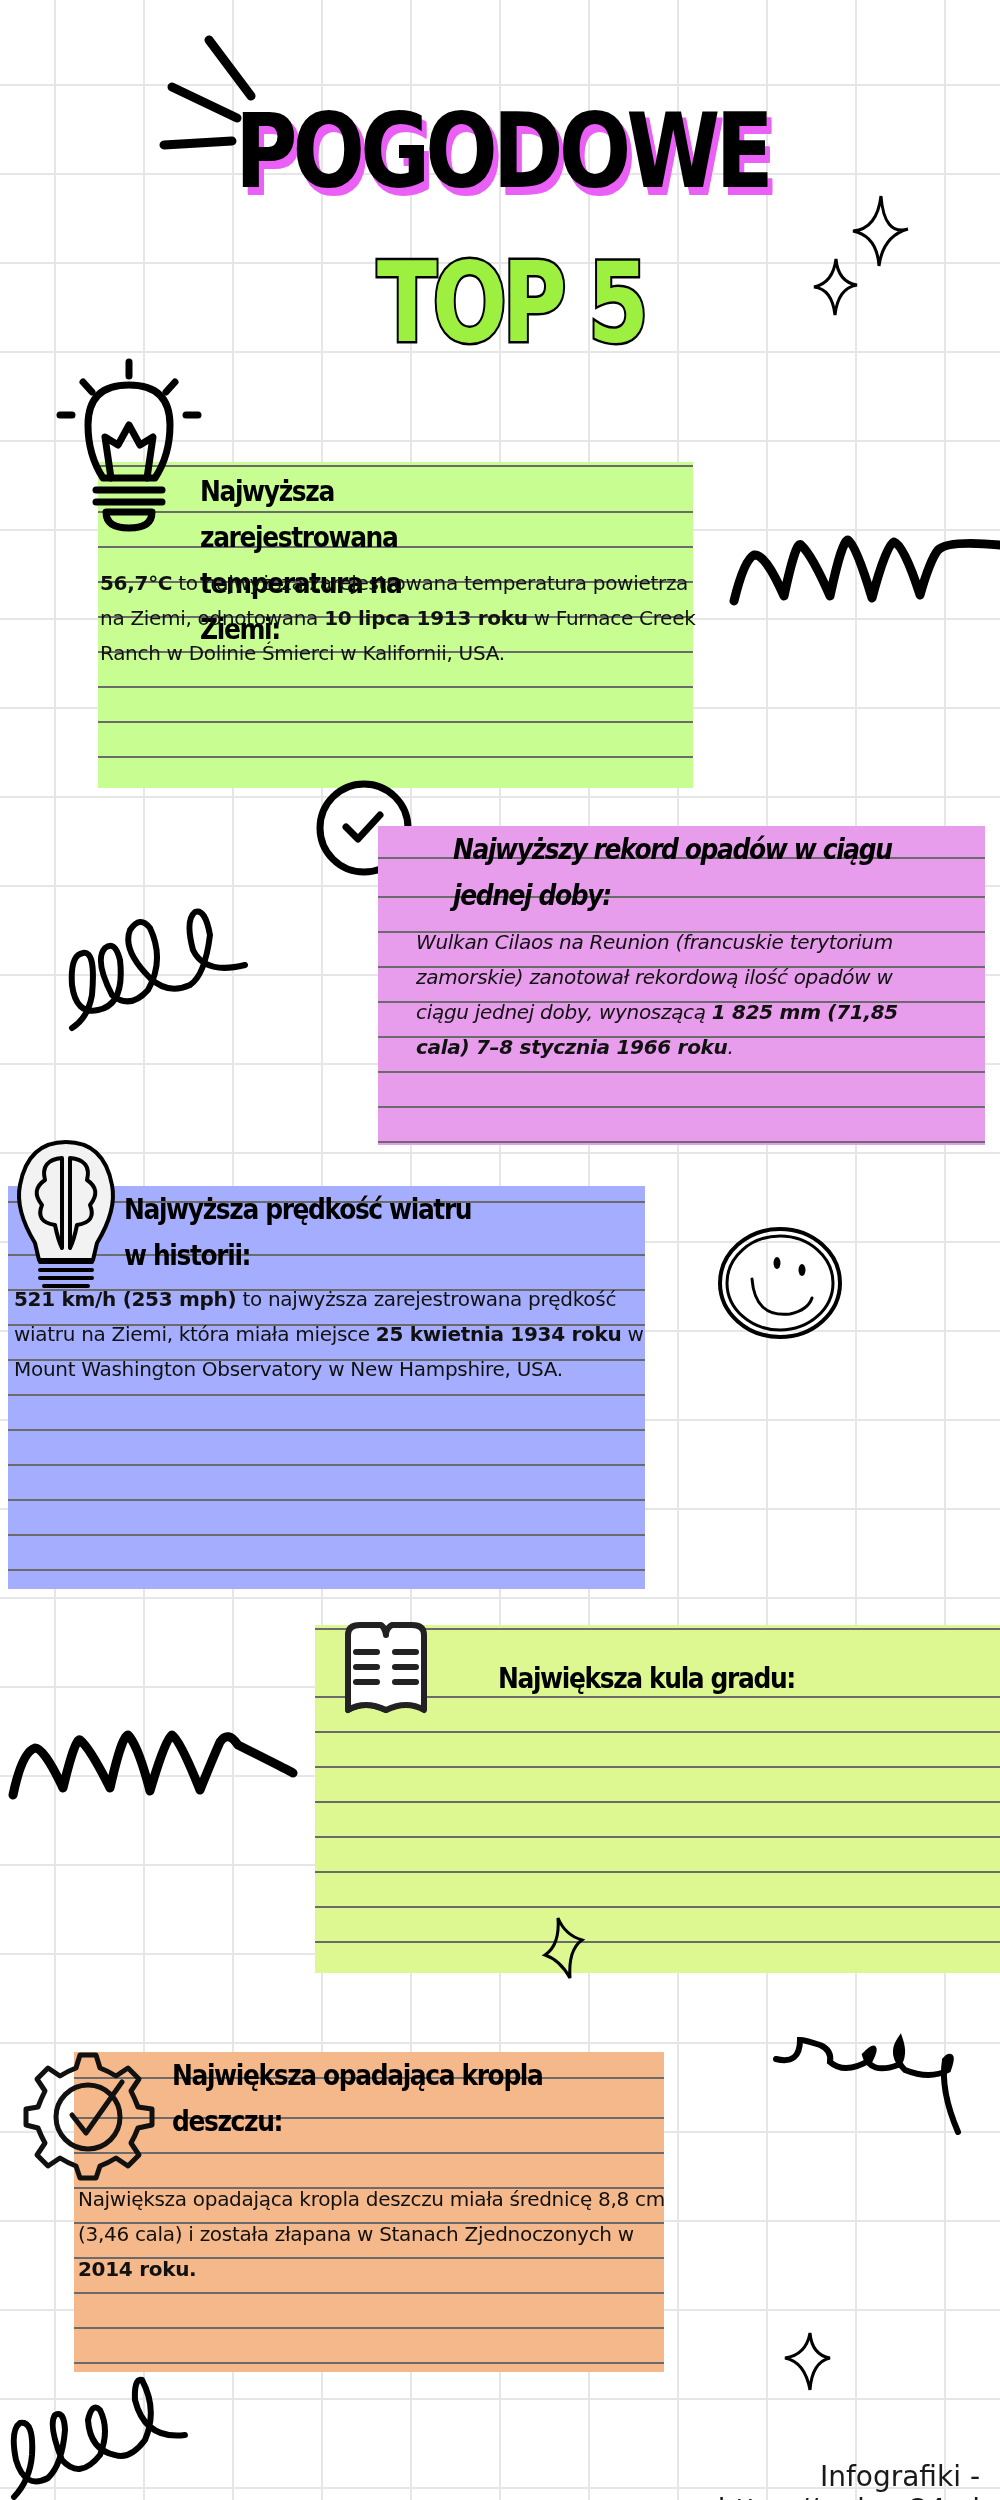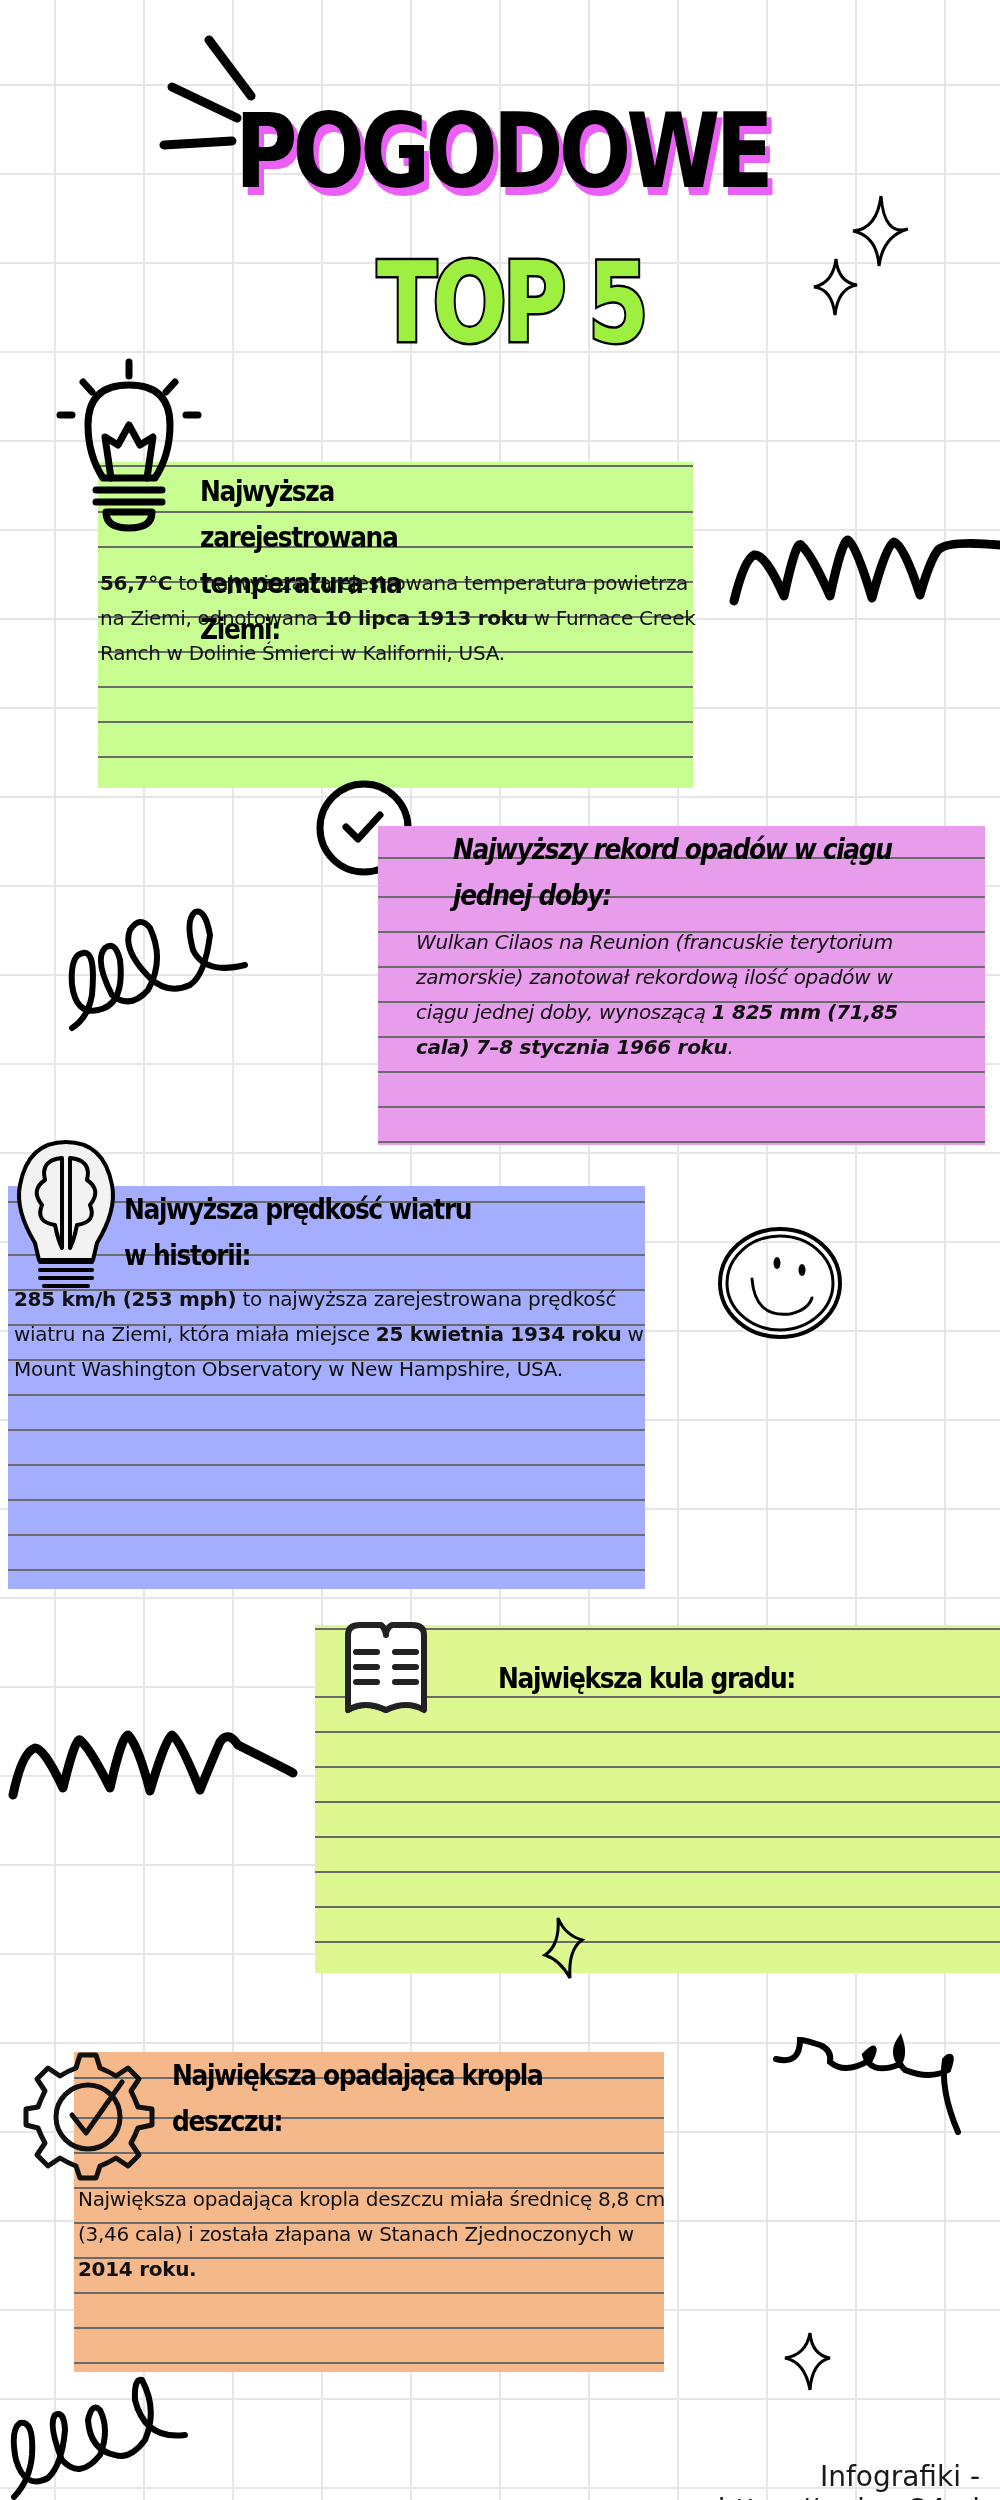--- a/index.html
+++ b/index.html
@@ -113,21 +113,21 @@
   </div>
 </div>
 
 <svg style="left:0;top:0;width:1px;height:1px">
   <path d="M72 1028 Q88 1018 92 995 Q96 950 83 953 Q70 955 72 985 Q76 1015 98 1010 Q125 1005 120 960 Q115 940 105 948 Q94 960 112 995 Q130 1010 148 990 Q165 960 150 928 Q140 915 130 930 Q122 950 150 978 Q168 995 190 985 Q205 975 210 935 Q205 908 195 912 Q185 920 193 950 Q205 975 245 965" stroke="#000" stroke-width="6" fill="none" stroke-linecap="round"></path>
 </svg>
 
 <div class="card" style="left:8px;top:1186px;width:637px;height:403px;background-color:#a5aefe;background-position:0 35px;">
   <div class="card-title" style="left:116px;top:0px;width:420px;">Najwyższa prędkość wiatru w historii:</div>
   <div class="card-body" style="left:6px;top:96px;width:640px;">
-    <span style="font-weight:bold">285 km/h (253 mph)</span><span> to najwyższa zarejestrowana prędkość wiatru na Ziemi, która miała miejsce </span><span style="font-weight:bold">25 kwietnia 1934 roku</span><span> w Mount Washington Observatory w New Hampshire, USA.</span>
+    <span style="font-weight:bold">521 km/h (253 mph)</span><span> to najwyższa zarejestrowana prędkość wiatru na Ziemi, która miała miejsce </span><span style="font-weight:bold">25 kwietnia 1934 roku</span><span> w Mount Washington Observatory w New Hampshire, USA.</span>
   </div>
 </div>
 <svg style="left:0;top:0;width:1px;height:1px">
   <g stroke="#000" stroke-width="4" fill="#f2f2f2" stroke-linecap="round" stroke-linejoin="round">
     <path d="M35 1243 Q15 1210 20 1185 Q28 1142 66 1142 Q104 1142 112 1185 Q117 1210 97 1243 L93 1260 L39 1260 Z"></path>
     <path fill="none" d="M62 1158 Q40 1160 45 1180 Q30 1190 42 1205 Q35 1222 55 1225 Q58 1240 62 1248 Z"></path>
     <path fill="none" d="M70 1158 Q92 1160 87 1180 Q102 1190 90 1205 Q97 1222 77 1225 Q74 1240 70 1248 Z"></path>
     <line x1="40" y1="1262" x2="92" y2="1262"></line>
     <line x1="40" y1="1270" x2="92" y2="1270"></line>
     <line x1="40" y1="1278" x2="92" y2="1278"></line>

